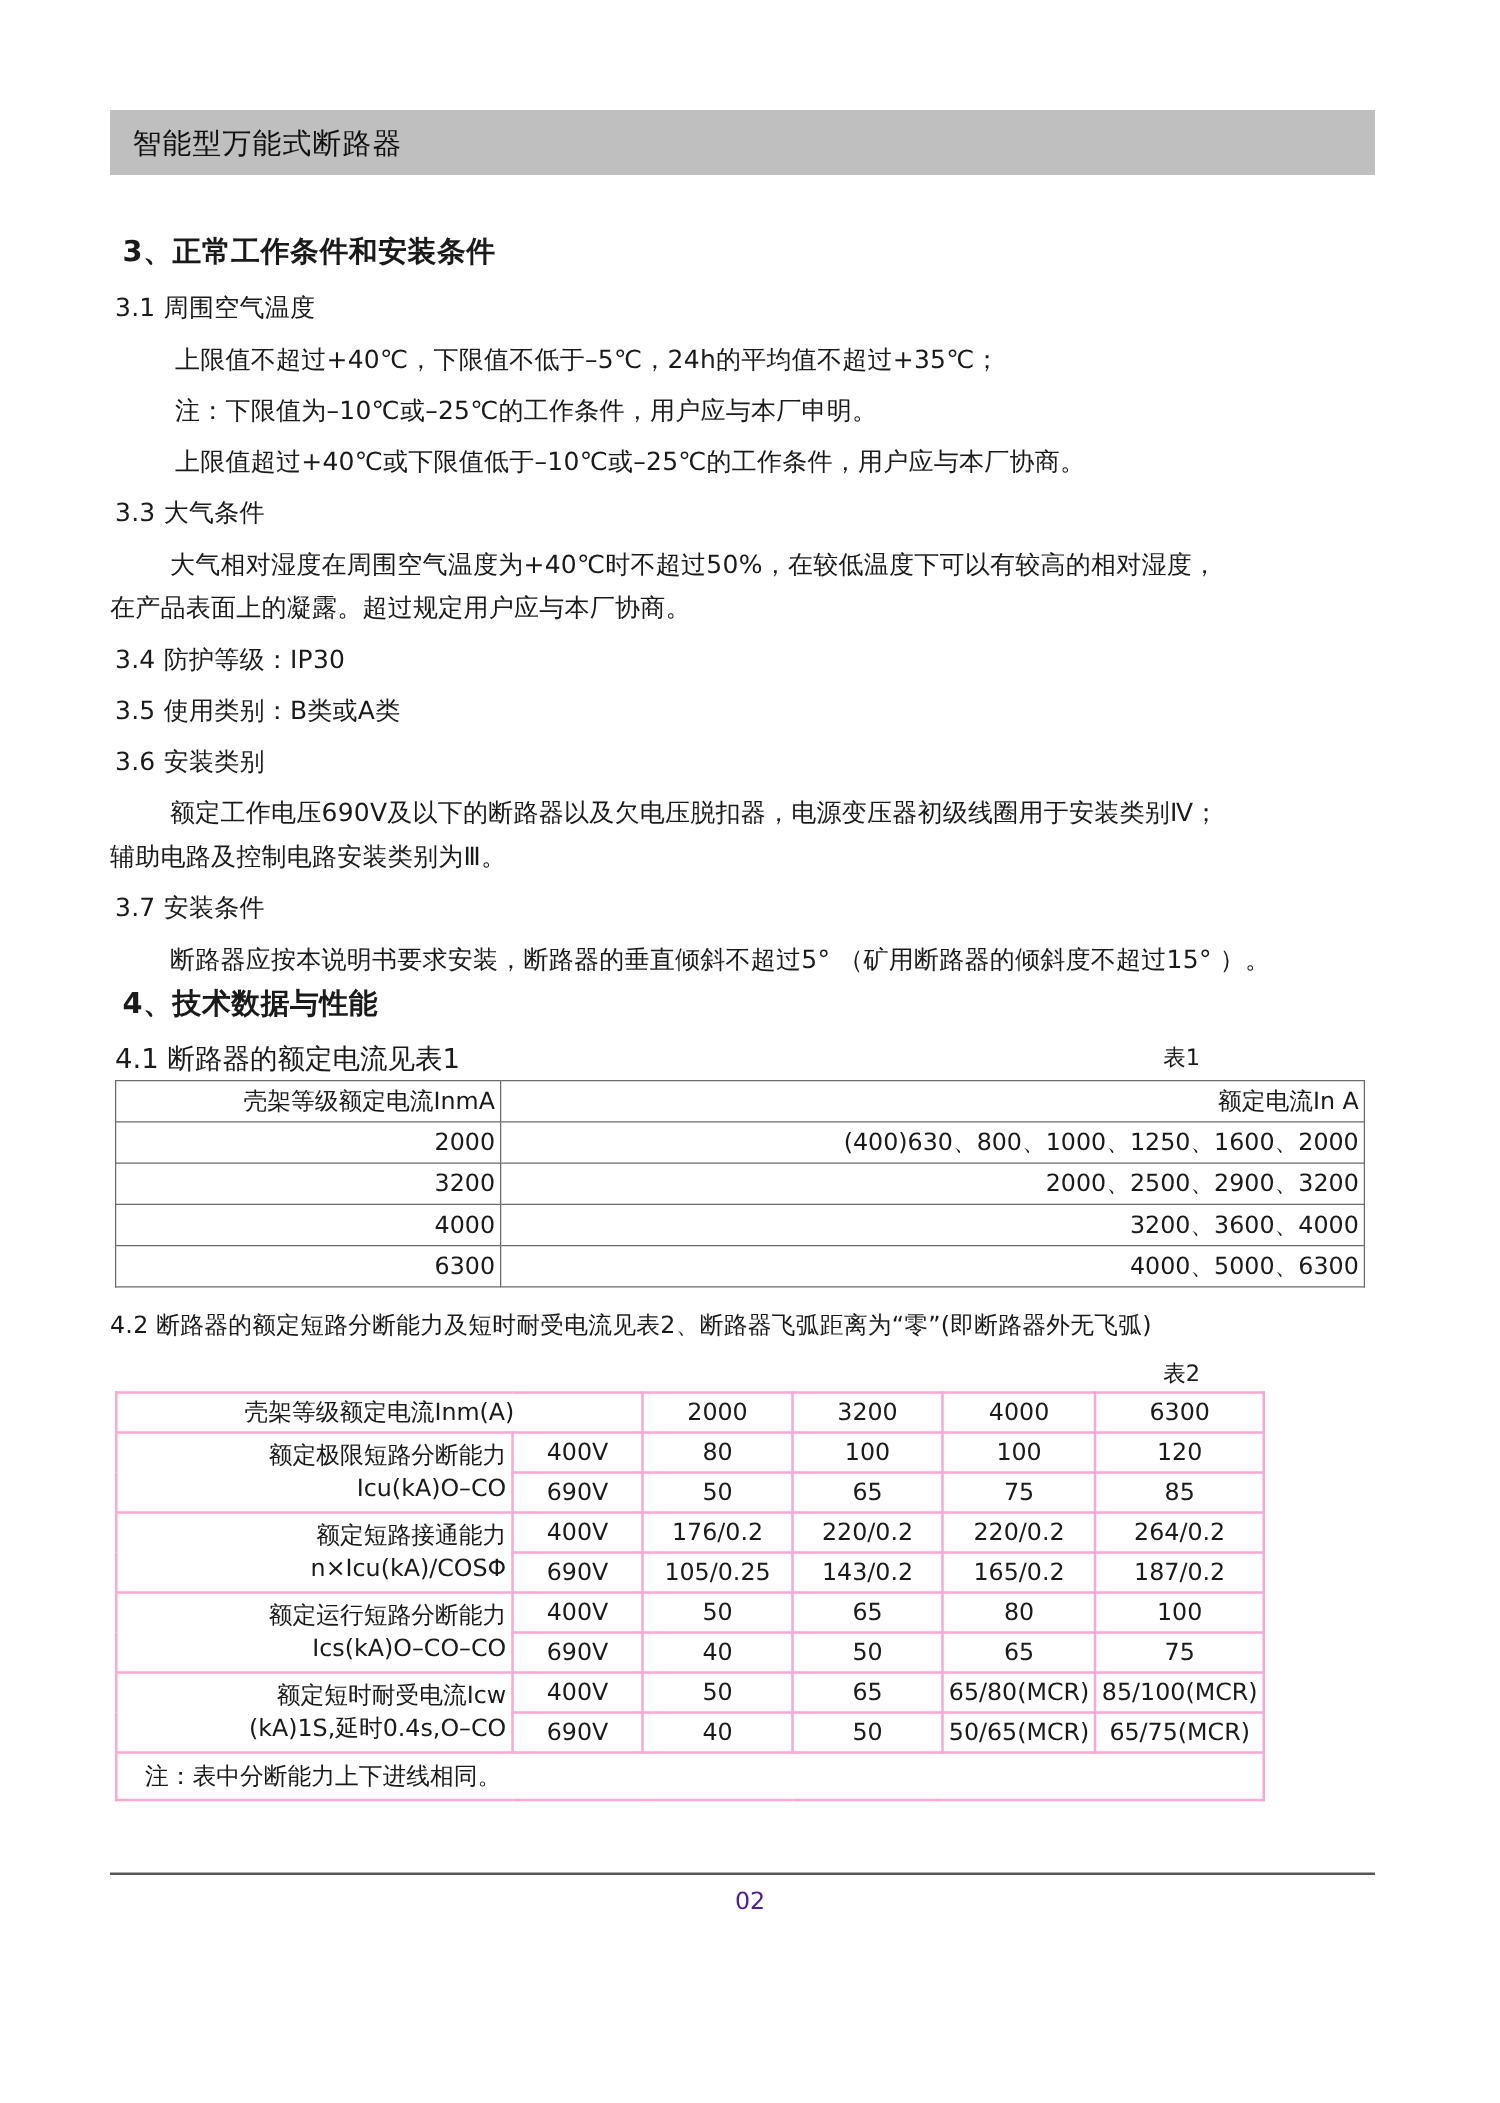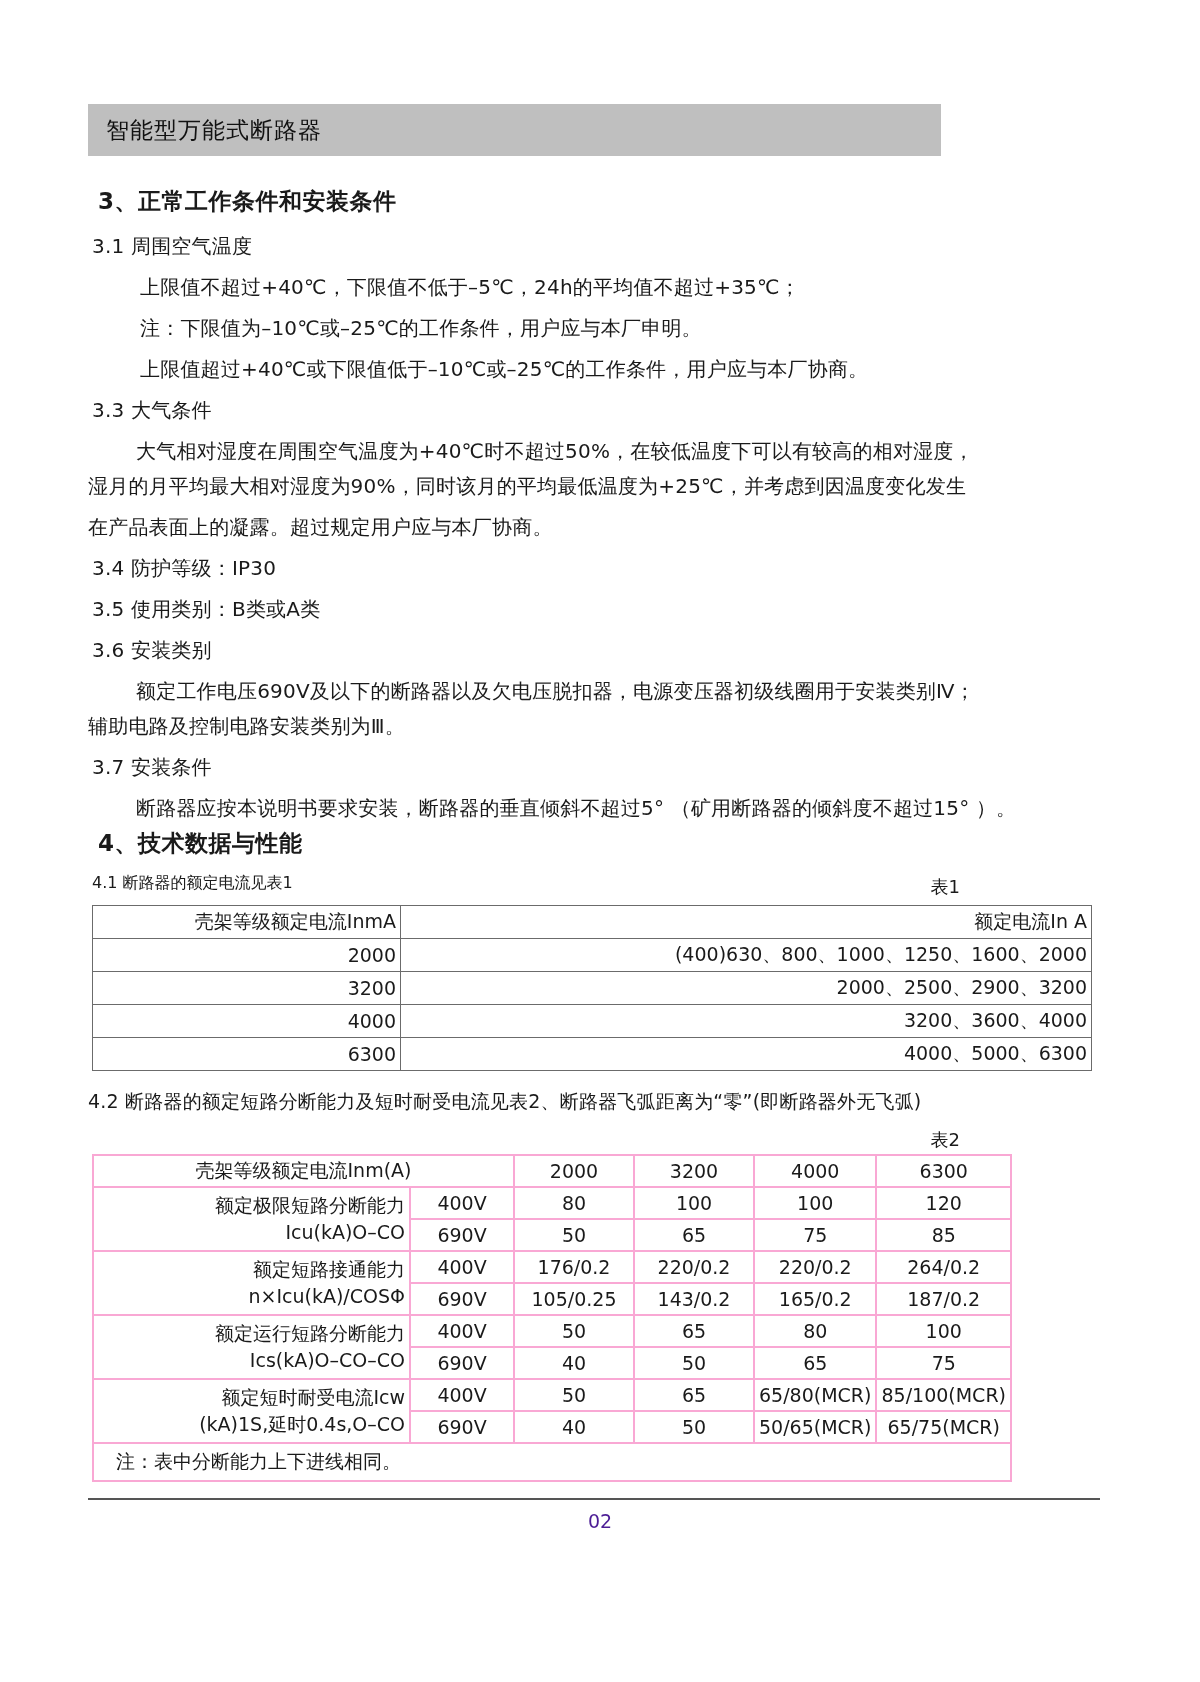--- a/index.html
+++ b/index.html
@@ -16,22 +16,22 @@
   }
   .page {
     position: absolute;
     left: 0; top: 0;
     width: 1200px; height: 1682px;
     background: #fff;
   }
   
   .header-band {
     position: absolute;
-    left: 88px; top: 104px;
-    width: 853px; height: 52px;
+    left: 88px; top: 88px;
+    width: 1012px; height: 52px;
     background: #bfbfbf;
     display: flex;
     align-items: center;
   }
   .header-title {
     padding-left: 18px;
     font-size: 23px;
     font-weight: 500;
     letter-spacing: 1px;
     color: #111;
@@ -73,21 +73,21 @@
     text-indent: 0;
     margin-bottom: 10px;
   }
   
   .caption-row {
     position: relative;
     height: 30px;
     margin-top: 2px;
   }
   .cap-left {
-    font-size: 16px;
+    font-size: 22px;
     position: absolute; left: 4px; top: 0;
   }
   .cap-right {
     font-size: 18px;
     position: absolute; right: 148px; top: 2px;
   }
   .cap-right2 {
     font-size: 18px;
     position: absolute; right: 148px; top: 2px;
   }
@@ -167,21 +167,20 @@
     <h2 class="sec-head">3、正常工作条件和安装条件</h2>
 
     <p class="line num">3.1 周围空气温度</p>
     <p class="line ind1">上限值不超过+40℃，下限值不低于–5℃，24h的平均值不超过+35℃；</p>
     <p class="line ind1">注：下限值为–10℃或–25℃的工作条件，用户应与本厂申明。</p>
     <p class="line ind1">上限值超过+40℃或下限值低于–10℃或–25℃的工作条件，用户应与本厂协商。</p>
 
     <p class="line num">3.3 大气条件</p>
 
     <p class="line flow">大气相对湿度在周围空气温度为+40℃时不超过50%，在较低温度下可以有较高的相对湿度，</p>
-    <p class="line flow2">湿月的月平均最大相对湿度为90%，同时该月的平均最低温度为+25℃，并考虑到因温度变化发生</p>
     <p class="line flow2">在产品表面上的凝露。超过规定用户应与本厂协商。</p>
 
     <p class="line num">3.4 防护等级：IP30</p>
     <p class="line num">3.5 使用类别：B类或A类</p>
     <p class="line num">3.6 安装类别</p>
 
     <p class="line flow">额定工作电压690V及以下的断路器以及欠电压脱扣器，电源变压器初级线圈用于安装类别Ⅳ；</p>
     <p class="line flow2">辅助电路及控制电路安装类别为Ⅲ。</p>
 
     <p class="line num">3.7 安装条件</p>

